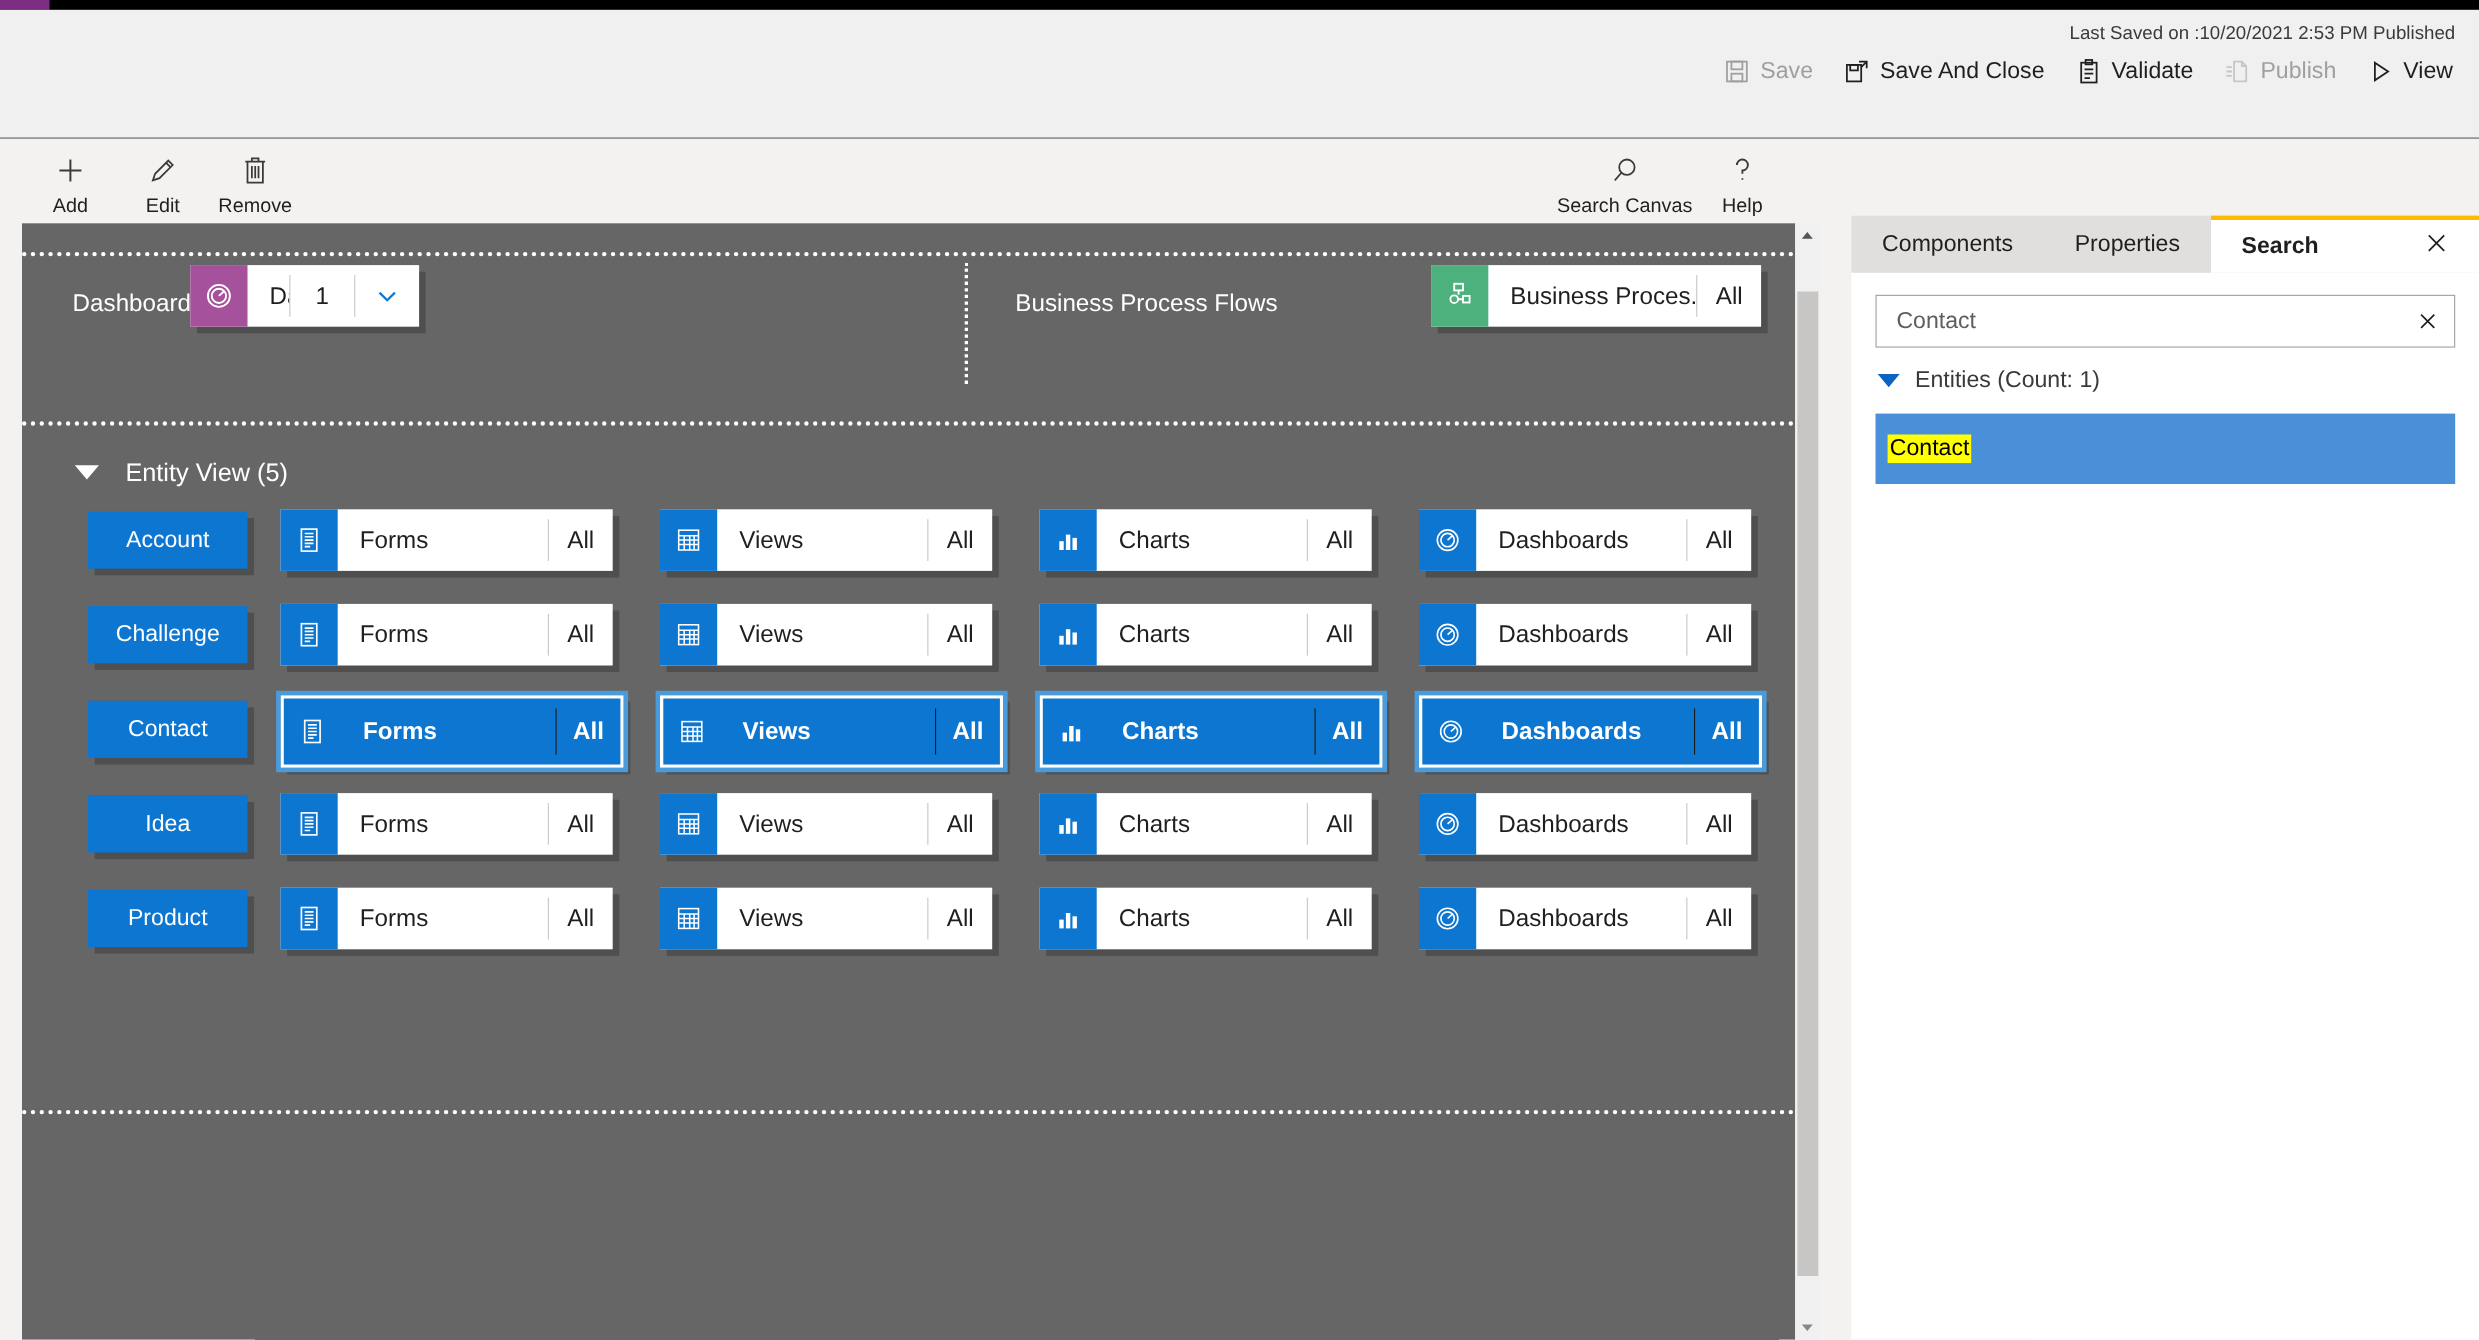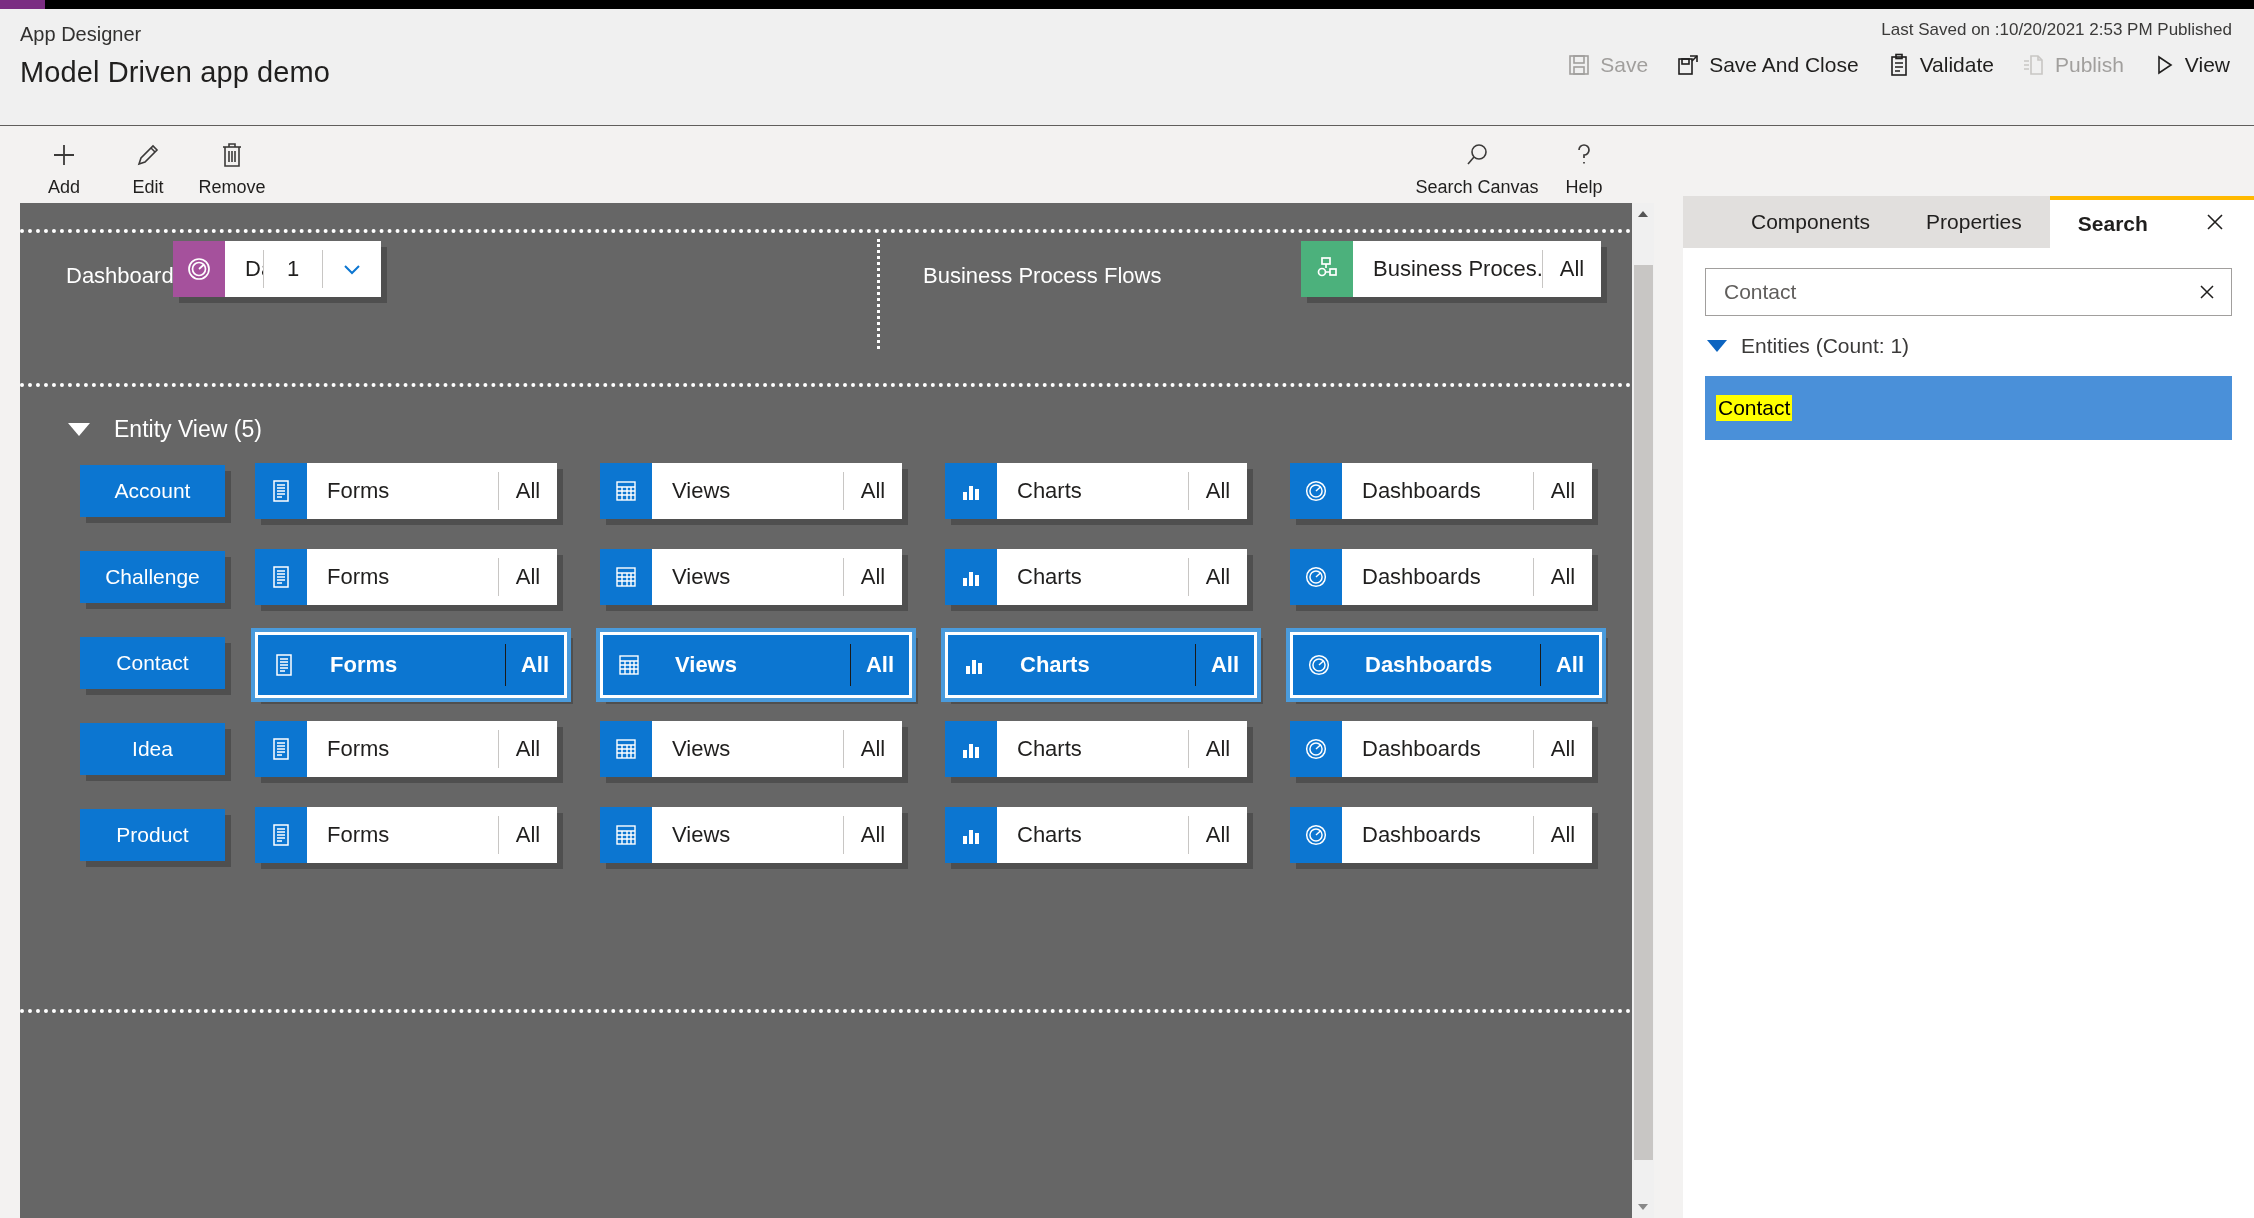--- a/index.html
+++ b/index.html
@@ -65,21 +65,21 @@
   .entity-sec { position:absolute; top:184px; left:0; width:1612px; height:690px; }
   .ent-head { position:absolute; left:48px; top:29px; display:flex; align-items:center; gap:24px; cursor:pointer;}
   .ent-head .caret { width:0;height:0;border-left:11px solid transparent;border-right:11px solid transparent;border-top:13px solid #ffffff; }
   .ent-head .txt { font-size:23px; color:#ffffff; }
 
   .ent-btn { position:absolute; width:145px; height:52px; background:#0c76d1; color:#fff; font-size:21px;
              display:flex; align-items:center; justify-content:center; box-shadow:6px 6px 0 0 rgba(0,0,0,.22); cursor:pointer; }
 
   
   .panel { position:absolute; top:196px; left:1683px; width:571px; height:1022px; background:#ffffff; }
-  .tabs { position:relative; height:52px; background:#e1dfdd; display:flex;padding-left:40px; }
+  .tabs { position:relative; height:52px; background:#e1dfdd; display:flex; }
   .tab { display:flex; align-items:center; padding:0 28px; font-size:21px; color:#201f1e; cursor:pointer; }
   .tab.active { background:#ffffff; font-weight:bold; border-top:4px solid #ffb900; flex:1; justify-content:space-between; }
   .tab .closeX { cursor:pointer; }
 
   .searchbox { position:absolute; top:72px; left:22px; width:527px; height:48px; border:1px solid #a19f9d; background:#fff; display:flex; align-items:center; }
   .searchbox .val { flex:1; padding-left:18px; font-size:21px; color:#605e5c; }
   .searchbox .clr { width:48px; display:flex; align-items:center; justify-content:center; cursor:pointer; }
 
   .res-head { position:absolute; top:138px; left:24px; display:flex; align-items:center; gap:14px; cursor:pointer; }
   .res-head .caret { width:0;height:0;border-left:10px solid transparent;border-right:10px solid transparent;border-top:12px solid #0c64c0; }
@@ -97,24 +97,20 @@
 </head>
 <body>
 
 <div id="app">
 
   <div class="accent-strip">
     <div class="purple"></div>
   </div>
 
   <div class="header">
-    <div class="hdr-left">
-      <div class="hdr-sub">App Designer</div>
-      <div class="hdr-title">Model Driven app demo</div>
-    </div>
 
     <div class="hdr-right">
       <div class="saved-line">Last Saved on :10/20/2021 2:53 PM Published</div>
       <div class="cmd-row">
 
         <div class="cmd disabled">
           <span>
             <svg width="24" height="24" viewBox="0 0 24 24" fill="none" stroke="#a19f9d" stroke-width="1.6">
               <rect x="3" y="3" width="18" height="18"></rect>
                 <rect x="7" y="3" width="10" height="7"></rect>

